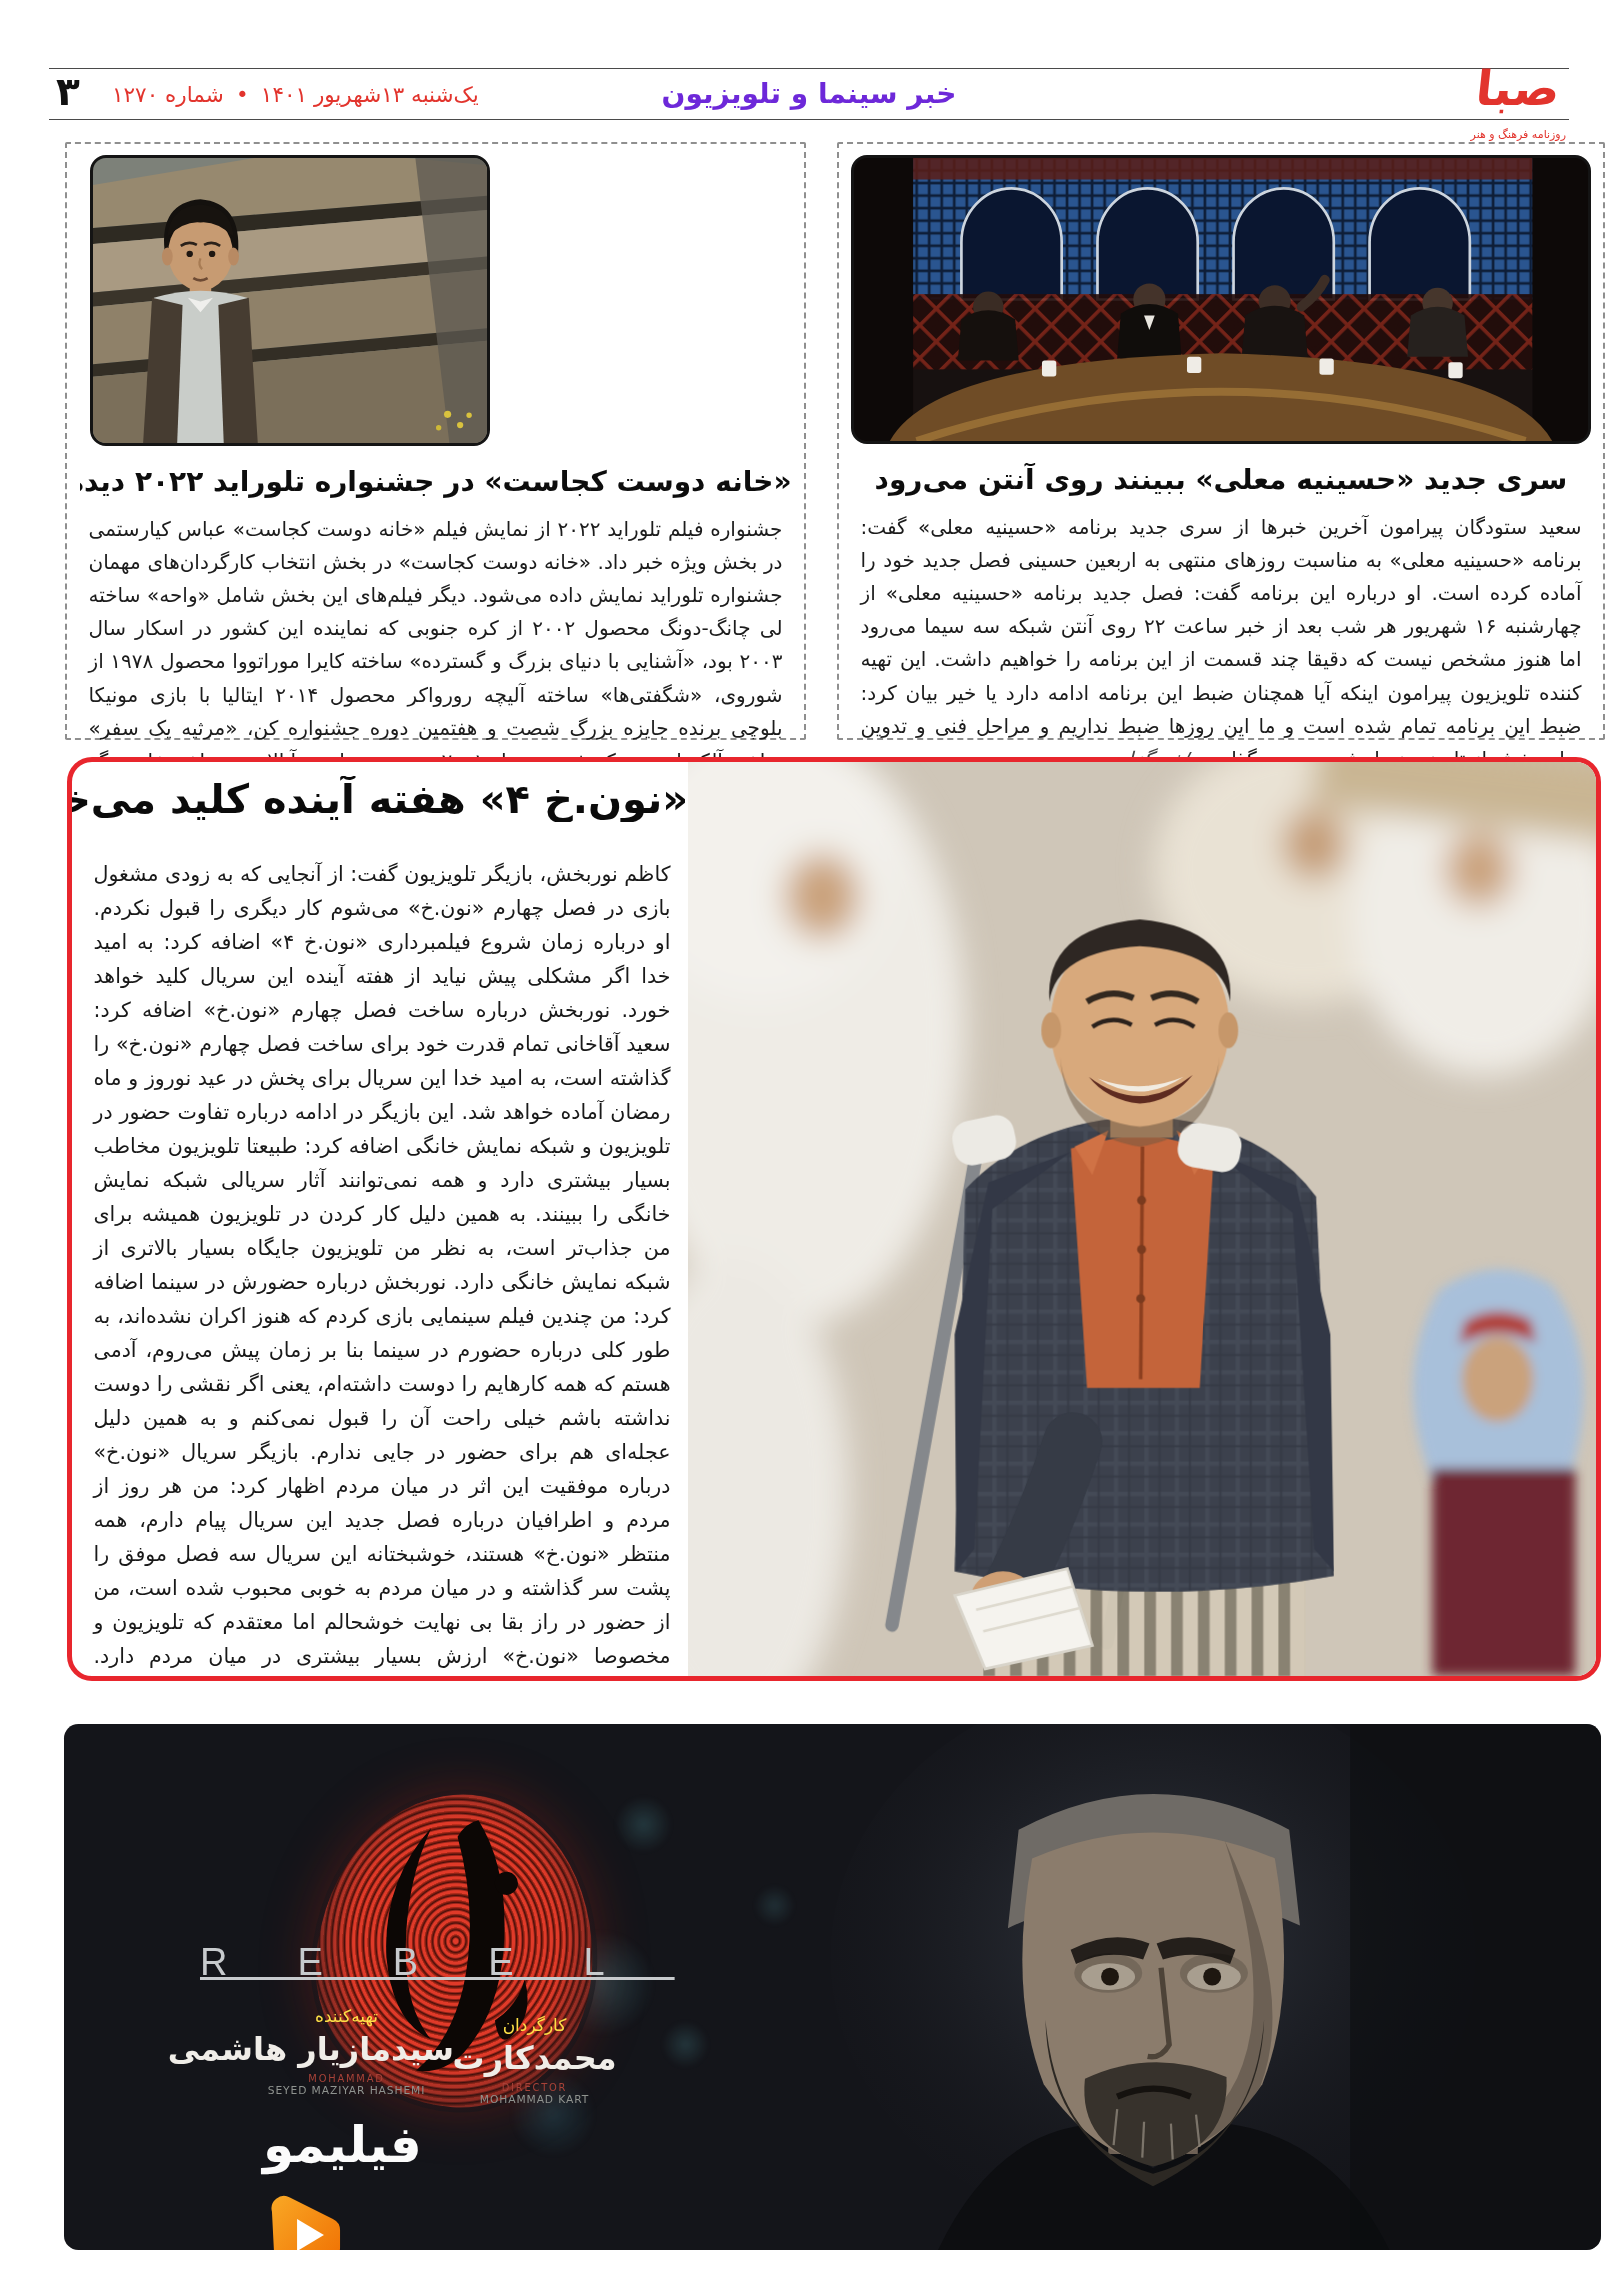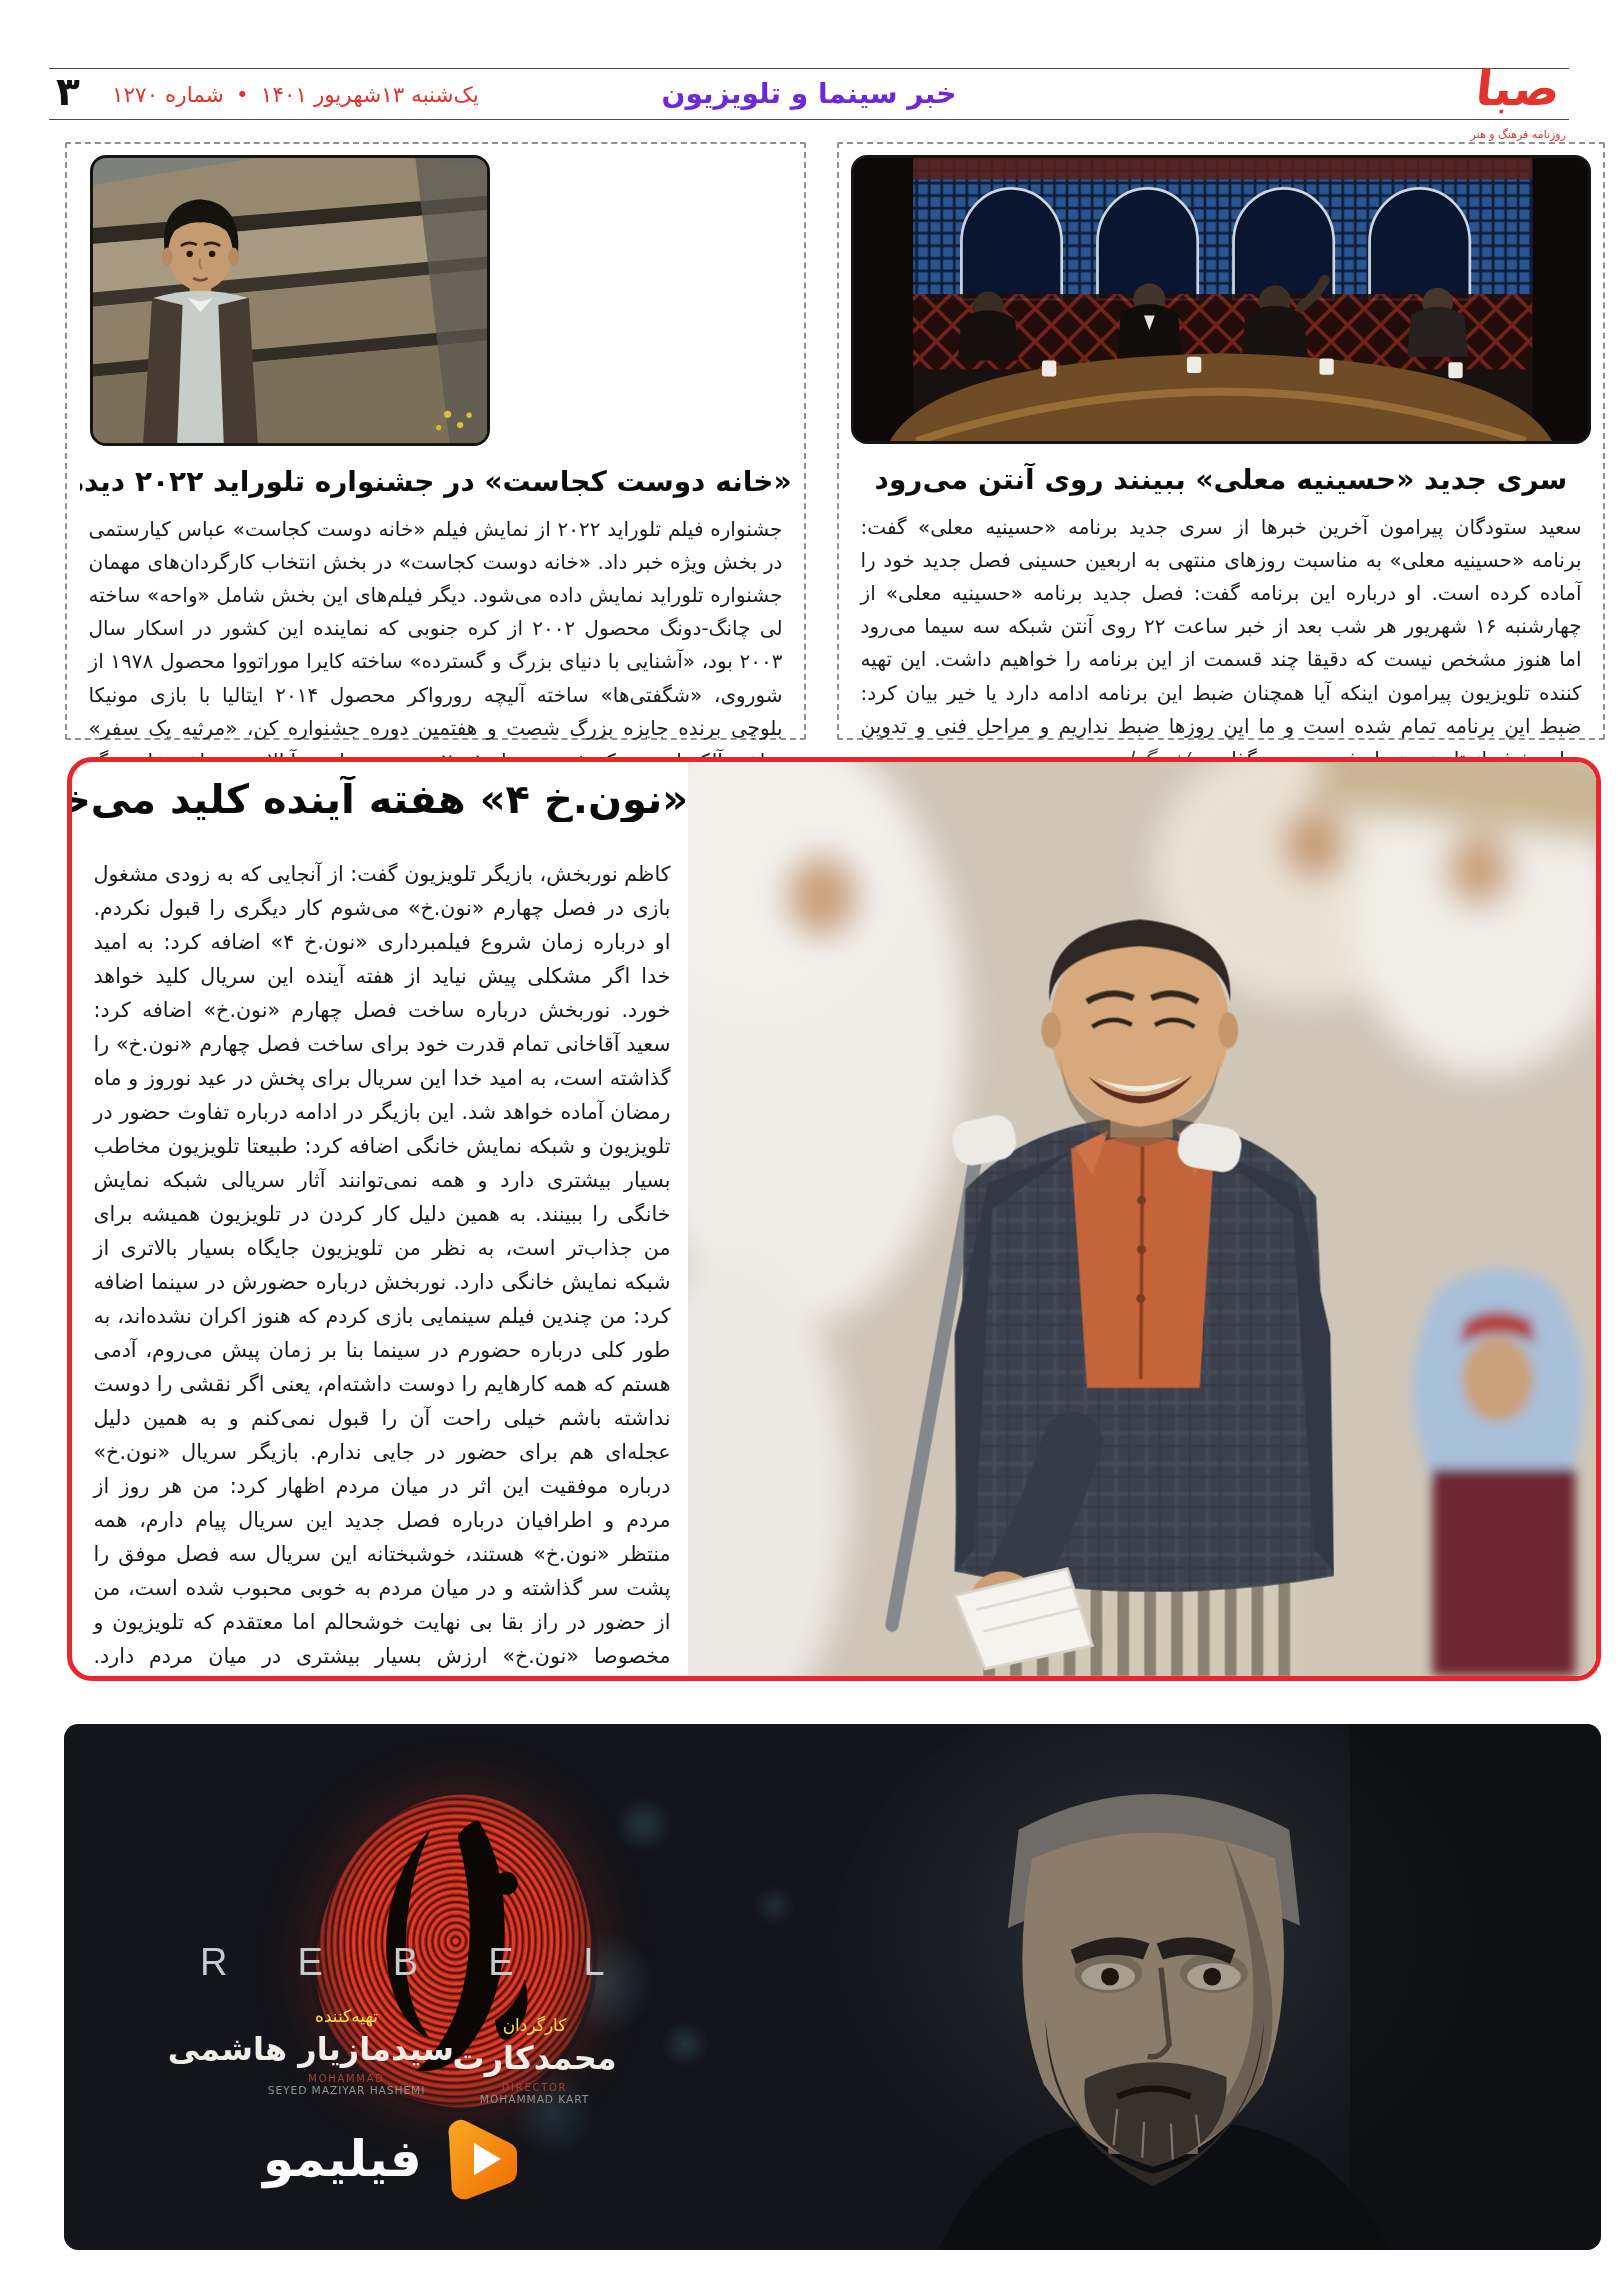--- a/index.html
+++ b/index.html
@@ -49,29 +49,29 @@
   .b5{left:690px;top:161px;width:41px;height:41px;background:radial-gradient(circle,rgba(90,170,180,.18),rgba(90,170,180,0) 70%);}
   .fingerprint{position:absolute;left:253px;top:70px;width:276px;height:313px;z-index:2;
         border-radius:52% 48% 47% 53%/56% 54% 46% 44%;transform:rotate(4deg);
         background:repeating-radial-gradient(ellipse 52% 50% at 50% 47%,
             #e03a29 0 2.2px,#4a0f09 4px,#bf2f1c 6.3px);
         box-shadow:0 0 54px rgba(190,35,20,.35);}
   .fingerprint .fade{position:absolute;inset:-5.4px;border-radius:inherit;
         background:radial-gradient(ellipse at 50% 48%,rgba(20,21,26,0) 52%,rgba(20,21,26,.55) 72%,#14151a 88%);}
   .fingerprint svg{position:absolute;inset:0;width:100%;height:100%;}
   .rebel{position:absolute;left:136px;top:217px;z-index:3;color:#c7cacd;font-size:38px;font-weight:400;
-        letter-spacing:70px;font-family:"Liberation Sans",sans-serif;white-space:nowrap;}
+        letter-spacing:70px;font-family:"Liberation Sans",sans-serif;white-space:nowrap;text-decoration:underline;}
   .credit{position:absolute;z-index:4;text-align:center;direction:rtl;white-space:nowrap;}
   .credit .lbl{font-size:17px;color:#fde047;}
   .credit .name{font-size:32px;font-weight:bold;color:#f0ede8;margin-top:3.6px;}
   .credit .lbl-en{font-size:9.9px;color:#a84238;letter-spacing:1.8px;margin-top:5.4px;direction:ltr;}
   .credit .name-en{font-size:10.7px;color:#8f938f;letter-spacing:0.9px;direction:ltr;}
   .credit.producer{left:175px;top:282px;width:215px;}
   .credit.director{left:381px;top:282px;width:179px;margin-top:9px;}
-  .filimo{position:absolute;left:199px;top:392px;z-index:4;display:flex;align-items:center;gap:18px;direction:ltr;}
+  .filimo{position:absolute;left:199px;top:392px;z-index:4;display:flex;align-items:flex-start;gap:18px;direction:ltr;flex-direction:column;}
   .filimo .word{color:#fbfbfb;font-size:50px;font-weight:bold;direction:rtl;}
   .filimo svg{display:block;}
 </style>
 </head>
 <body>
 
 <div class="page">
 
   <div class="rule top"></div>
   <div class="rule bottom"></div>

